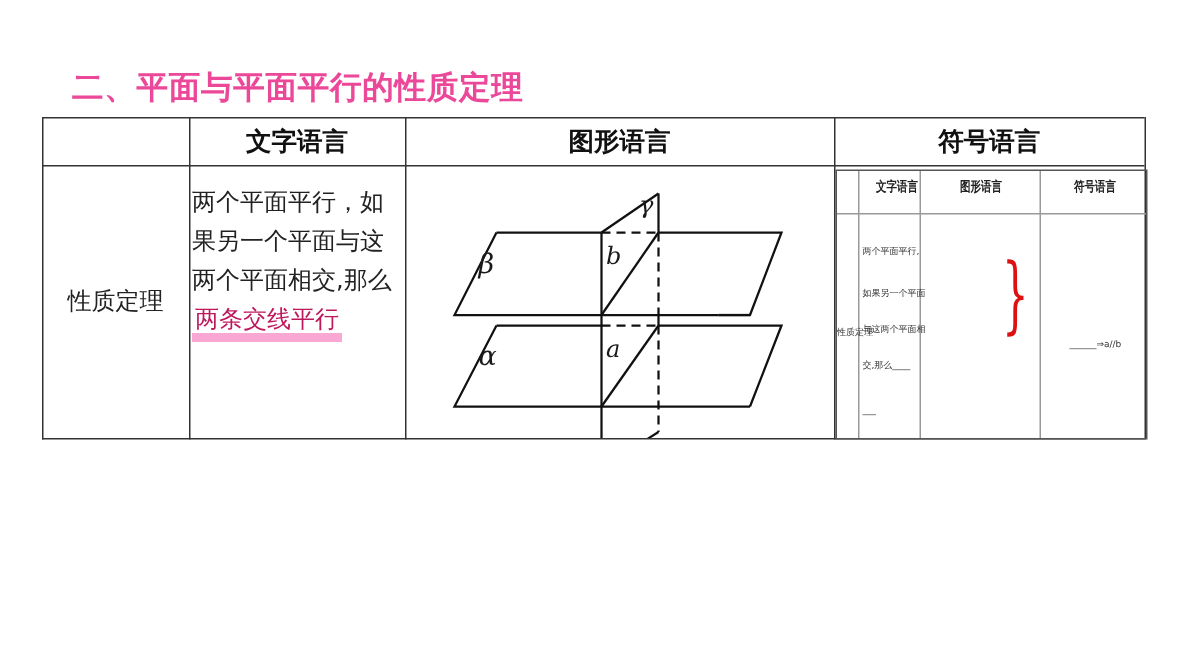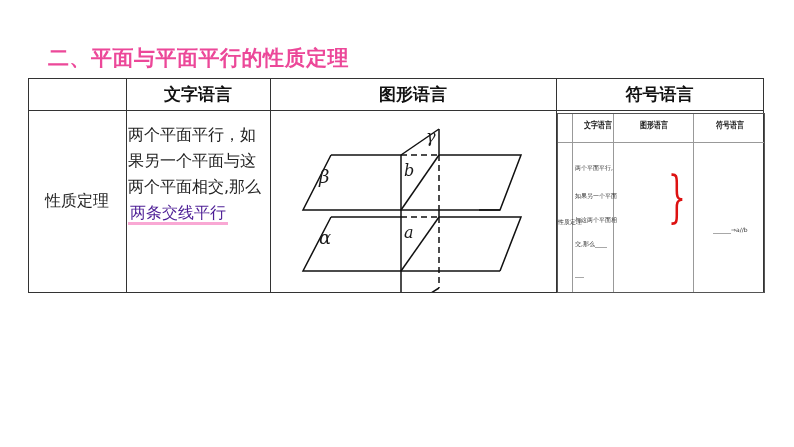--- a/index.html
+++ b/index.html
@@ -7,21 +7,21 @@
          font-family:"DejaVu Sans", "Liberation Sans", sans-serif; color:#1a1a1a; }
   .title { position:absolute; left:30px; top:44px; font-size:21px; font-weight:bold; letter-spacing:0.5px; color:#ec4899;margin-left:18px; }
   .outer { position:absolute; left:28px; top:78px; width:735px; height:215px; }
   .vline { position:absolute; top:0; width:1px; height:215px; background:#333; }
   .hline { position:absolute; left:0; height:1px; background:#333; }
   .head { position:absolute; top:0; height:32px; display:flex; align-items:center; justify-content:center;
           font-size:17px; font-weight:bold; color:#111; }
   .rowlabel { position:absolute; left:0; top:32px; width:98px; height:183px; display:flex; align-items:center;
               justify-content:center; font-size:16px; color:#222; }
   .textcell { position:absolute; left:100px; top:44px; width:140px; font-size:16px; line-height:26px; color:#222; }
-  .textcell .blank { color:#4c1d95; border-bottom:3px solid #f9a8d4; padding:0 2px; }
+  .textcell .blank { color:#be185d; border-bottom:6px solid #f9a8d4; padding:0 2px; }
   .figure { position:absolute; left:243px; top:33px; width:285px; height:181px; }
   .symbol { position:absolute; left:529px; top:33px; width:206px; height:182px; }
   .mini { position:absolute; border:1px solid #555; left:0; top:2px; width:206px; height:178px; }
   .mini .mv { position:absolute; top:0; width:1px; height:178px; background:#999; }
   .mini .mh { position:absolute; left:0; width:206px; height:1px; background:#999; }
   .mini .mhead { position:absolute; top:6px; font-size:7px; font-weight:bold; color:#222; transform:scaleY(1.3); }
   .mini .msmall { position:absolute; font-size:6px; color:#333; line-height:8px; }
   .formula { position:absolute; left:30px; top:60px; font-family:"DejaVu Serif", serif; font-style:italic;
              font-size:16px; color:#d11; line-height:22px; }
   .brace { position:absolute; left:111px; top:58px; font-size:56px; color:#d11; font-family:"DejaVu Serif", serif; line-height:56px; transform:scaleX(0.5); transform-origin:left; }

